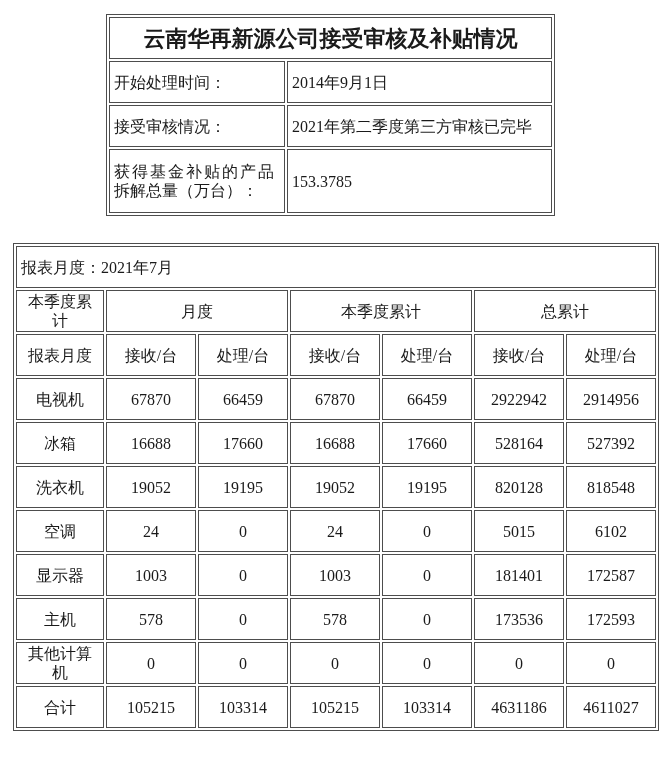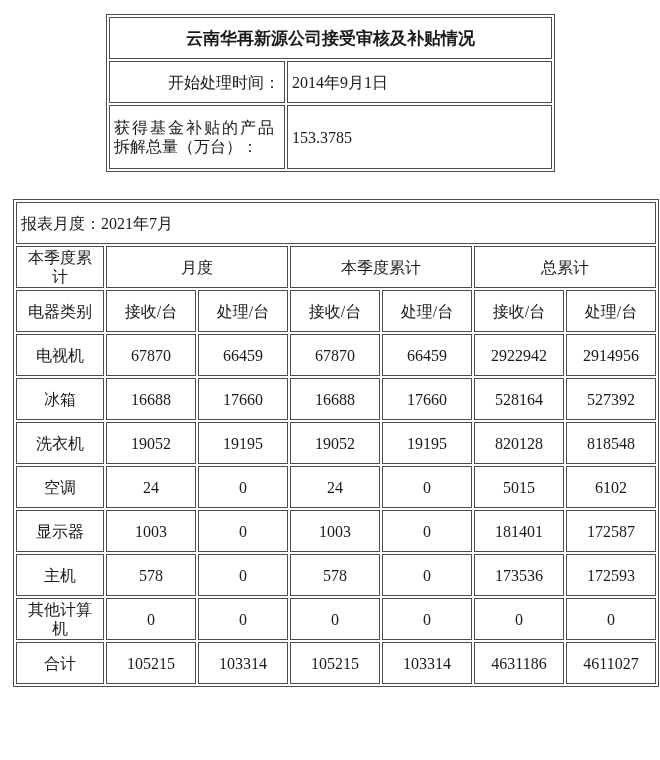--- a/index.html
+++ b/index.html
@@ -32,25 +32,25 @@
   }
 
   
   .top-table {
     margin: 14px 0 0 106px;
   }
   .top-table .t-title {
     height: 40px;
     text-align: center;
     font-weight: bold;
-    font-size: 17px;
+    font-size: 22px;
   }
   .top-table .t-label {
     height: 40px;
-    text-align: right;
+    text-align: left;
   }
   .top-table .t-label-wrap {
     height: 62px;
     text-align: left;
     white-space: pre-line;
     margin-left: 28px;
   }
   .top-table .t-label-wrap::first-line {
     letter-spacing: 2px;
   }
@@ -78,20 +78,24 @@
     <col style="width:176px">
     <col style="width:265px">
   </colgroup>
   <tbody>
       <tr>
     <td colspan="2" class="t-title">云南华再新源公司接受审核及补贴情况</td>
   </tr>
   <tr>
     <td class="t-label">开始处理时间：</td>
     <td class="t-value">2014年9月1日</td>
+  </tr>
+  <tr>
+    <td class="t-label">接受审核情况：</td>
+    <td class="t-value">2021年第二季度第三方审核已完毕</td>
   </tr>
   <tr>
     <td class="t-label t-label-wrap">获得基金补贴的产品
 拆解总量（万台）：</td>
     <td class="t-value">153.3785</td>
   </tr>
 </tbody>
   </table>
 
 <table class="main-table">
@@ -111,21 +115,21 @@
   </tr>
 
   <tr>
     <td>本季度累计</td>
     <td colspan="2">月度</td>
     <td colspan="2">本季度累计</td>
     <td colspan="2">总累计</td>
   </tr>
 
   <tr>
-    <td>电器类别</td>
+    <td>报表月度</td>
     <td>接收/台</td>
     <td>处理/台</td>
     <td>接收/台</td>
     <td>处理/台</td>
     <td>接收/台</td>
     <td>处理/台</td>
   </tr>
 
   <tr>
     <td>电视机</td>

